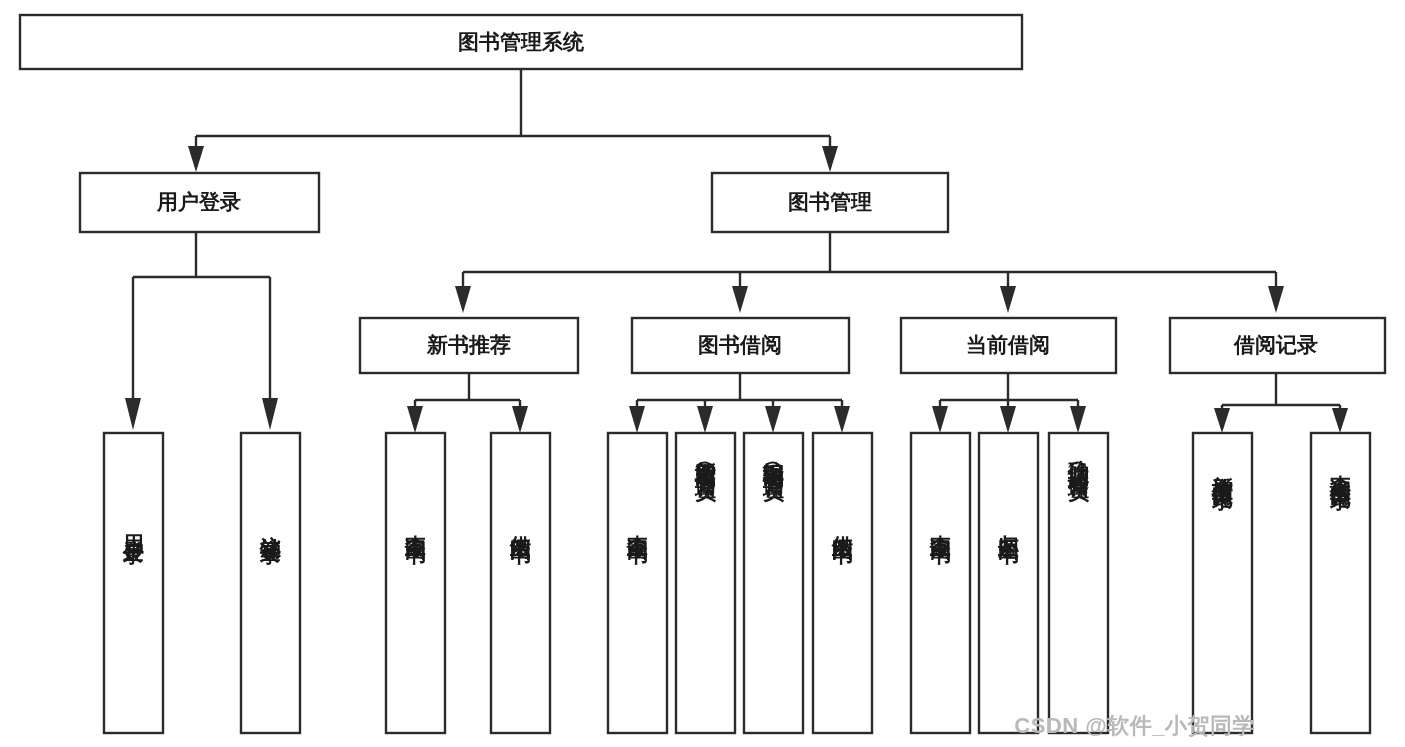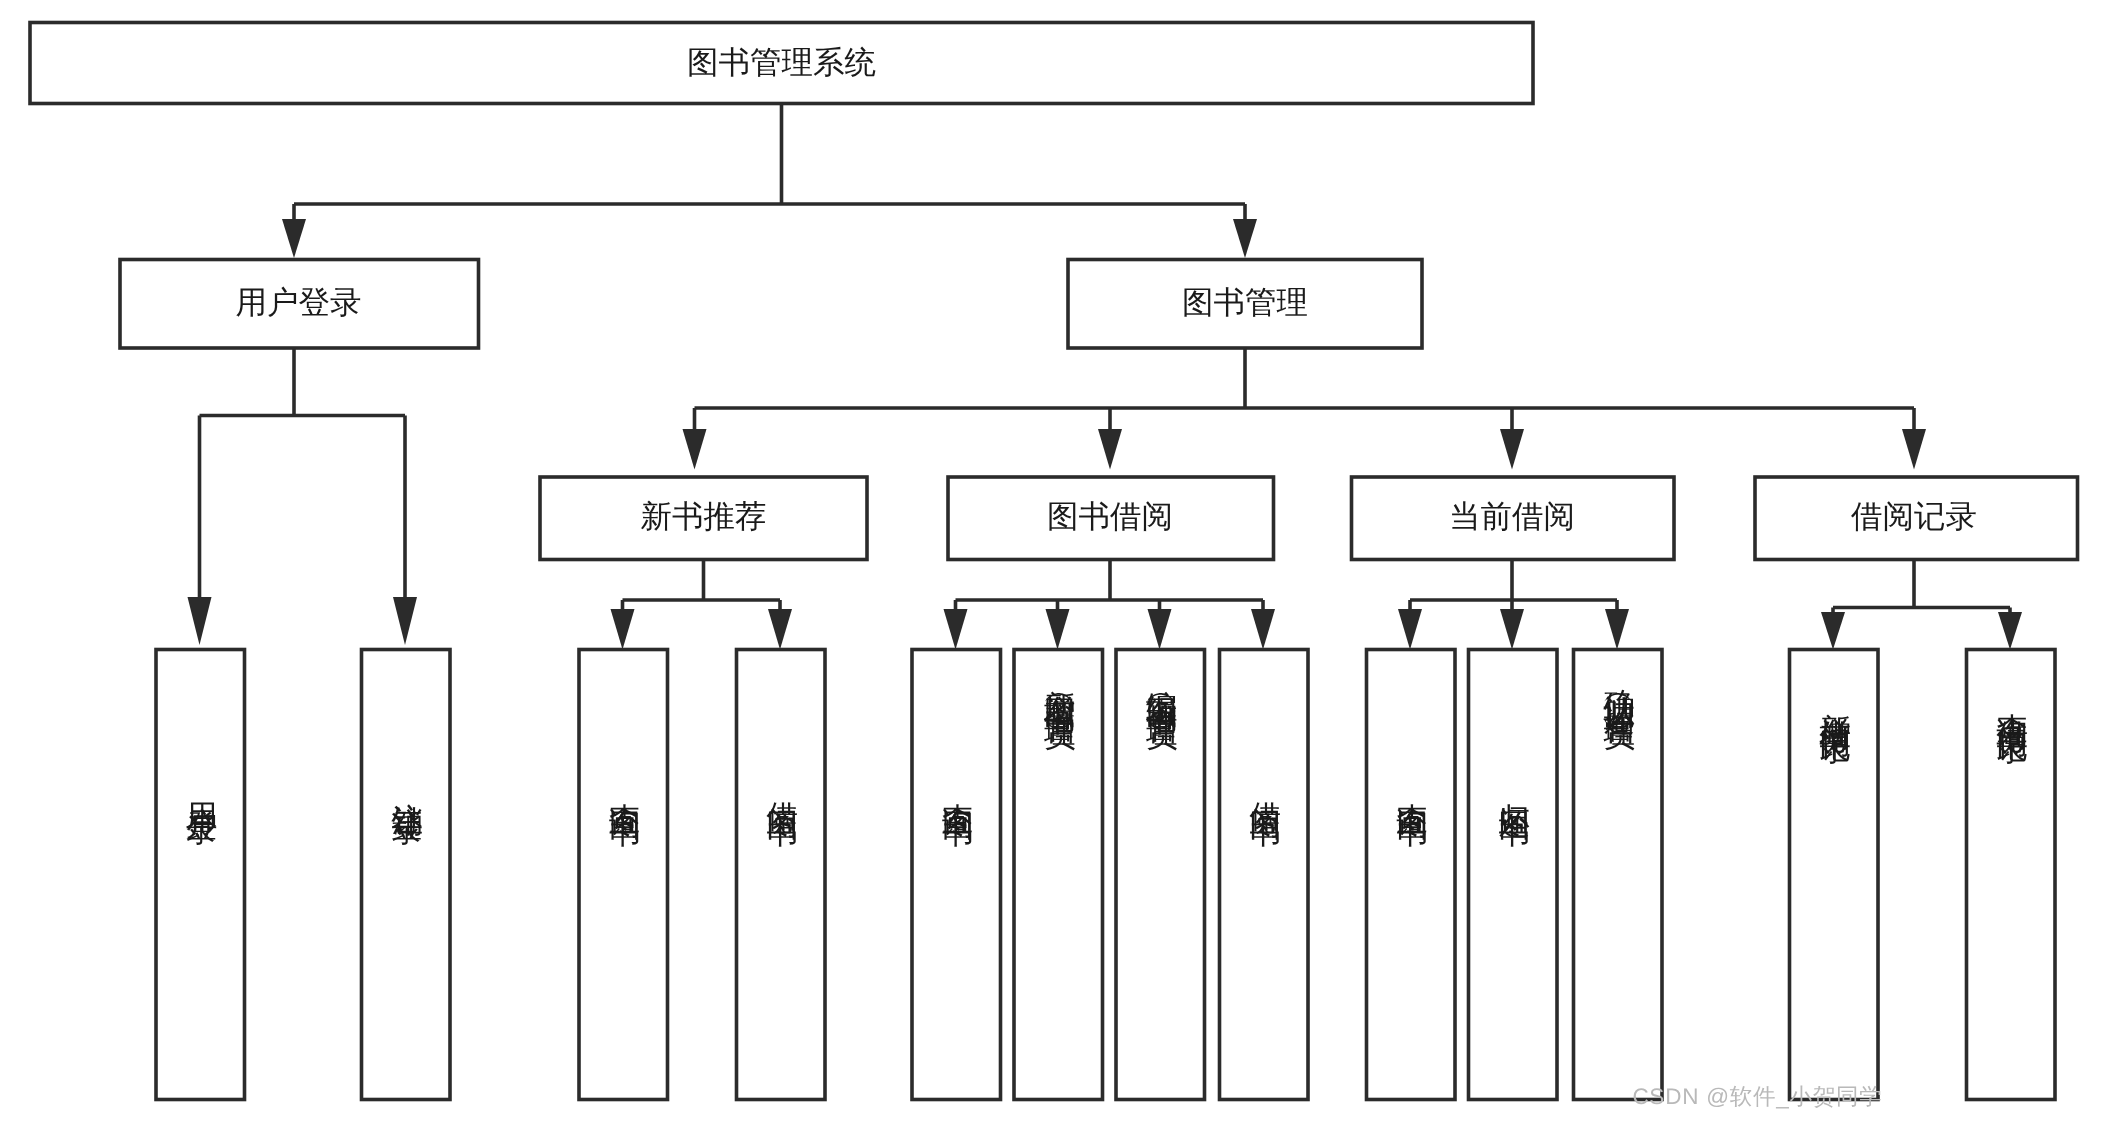--- a/index.html
+++ b/index.html
@@ -11,20 +11,21 @@
     width: 1405px;
     height: 747px;
     font-family: "Liberation Sans", "DejaVu Sans", sans-serif;
     overflow: hidden;
     position: relative;
   }
   #diagram-root {
     position: relative;
     width: 1263px;
     height: 747px;
+    font-weight: bold;
   }
   svg.diagram-canvas {
     position: absolute;
     left: 0;
     top: 0;
     width: 1405px;
     height: 747px;
   }
   .node-box {
     fill: #ffffff;
@@ -55,21 +56,21 @@
     writing-mode: vertical-rl;
     text-orientation: upright;
     letter-spacing: 3px;
     white-space: pre;
   }
   .watermark-text {
     position: absolute;
     right: 8px;
     bottom: 6px;
     font-family: "Liberation Sans", "DejaVu Sans", sans-serif;
-    font-size: 15px;
+    font-size: 22px;
     color: #b9b9b9;
     letter-spacing: 0.5px;
     user-select: none;
     pointer-events: none;
     white-space: nowrap;
   }
 </style>
 </head>
 <body>
 

